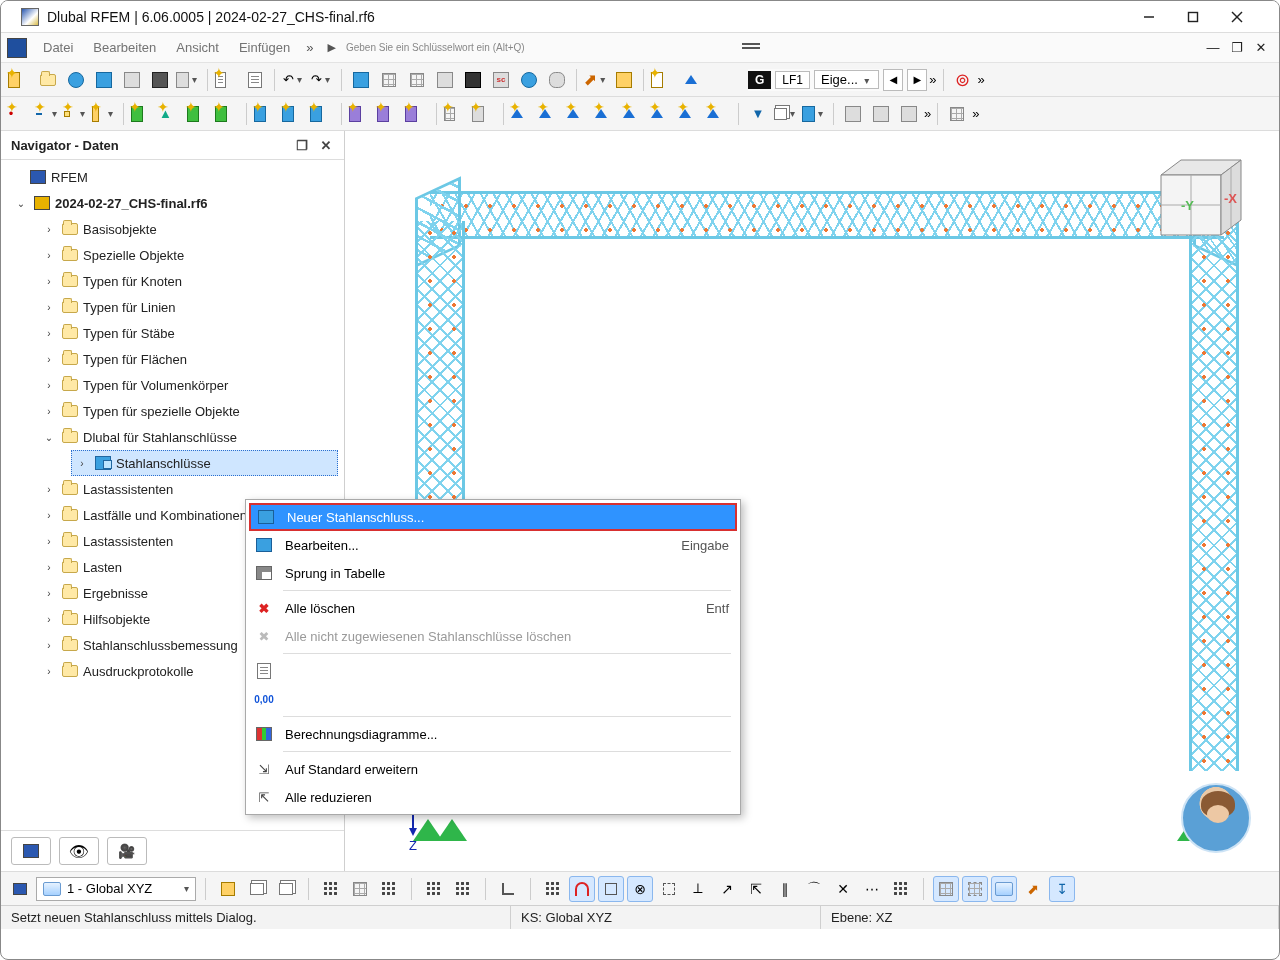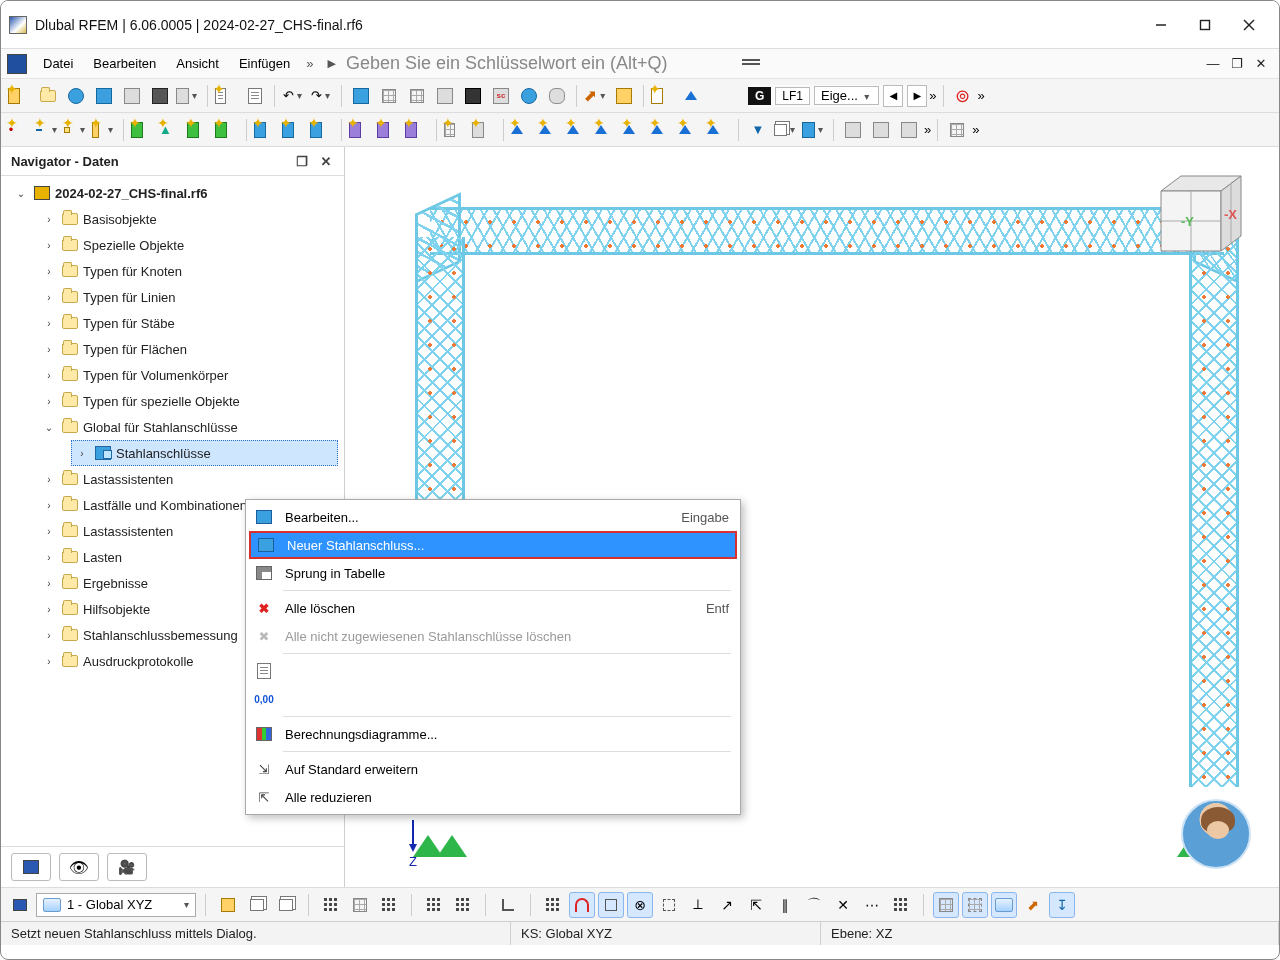--- a/index.html
+++ b/index.html
@@ -1,29 +1,29 @@
 <!DOCTYPE html>
 <html><head>
 <meta charset="utf-8">
 <style>
 * { box-sizing: border-box; margin: 0; padding: 0; font-family: "Segoe UI", Tahoma, sans-serif; font-size: 13px; }
 body { background: #fff; width: 1280px; height: 960px; overflow: hidden; position: relative; border: 1px solid #888; border-radius: 8px; }
-.titlebar { height: 48px; display: flex; align-items: center; padding: 0 8px; background: #fff; border-bottom: 1px solid #ddd; }
+.titlebar { height: 32px; display: flex; align-items: center; padding: 0 20px; background: #fff; border-bottom: 1px solid #ddd; }
 .titlebar .app-icon { width: 18px; height: 18px; background: linear-gradient(135deg,#2a58b0,#fff 60%,#d8bb4b); border:1px solid #666; margin-right: 8px; }
 .titlebar .title { flex: 1; font-size: 14px; color: #111; }
 .winbtn { width: 44px; height: 28px; display: flex; align-items: center; justify-content: center; color: #222; }
 .winbtn svg { width: 12px; height: 12px; }
 .menubar { height: 30px; display: flex; align-items: center; padding: 0 6px; border-bottom: 1px solid #e3e3e3; background: #fafafa; }
 .menubar .micon { width: 20px; height: 20px; background: #1f4f9e; margin-right: 6px; border:1px solid #444;}
-.menubar .mitem { padding: 4px 10px; color: #000000; }
+.menubar .mitem { padding: 4px 10px; color: #737373; }
 .menubar .spacer { flex: 1; }
 .menubar .chev { padding: 0 6px; color: #555; }
 .searchrow { display:flex; align-items:center; gap:6px; padding:0 8px; flex:1; }
 .searchrow .tri { color:#555; font-size:11px; }
-.searchrow input { flex:1; border:none; background:transparent; color:#777; font-size:18px; padding:2px 4px; outline:none; }
+.searchrow input { flex:1; border:none; background:transparent; color:#777; font-size:10px; padding:2px 4px; outline:none; }
 .searchrow input::placeholder { color:#888; }
 .filtericon { width:18px; height:14px; display:inline-block; position:relative; }
 .filtericon:before,.filtericon:after{content:"";display:block;border-top:2px solid #555;margin:2px 0;}
 .toolbar { display:flex; align-items:center; padding:2px 6px; background:#f5f5f5; border-bottom:1px solid #dcdcdc; gap:2px; flex-wrap:nowrap; height:34px; overflow:hidden;}
 .tbtn { width:26px; height:26px; display:flex; align-items:center; justify-content:center; border:1px solid transparent; border-radius:3px; position:relative;}
 .tsep { width:1px; height:22px; background:#ccc; margin:0 4px; }
 .sq { width:16px; height:16px; background:#ffd166; border:1px solid #a67c00;}
 .sq.blue{background:#3aa0e0;border-color:#16689f;}
 .sq.green{background:#3fbf3f;border-color:#1d7a1d;}
 .sq.gray{background:#ddd;border-color:#888;}
@@ -394,20 +394,27 @@
 
 <div class="mainrow">
   <div class="navpanel">
     <div class="navhead">
       <span>Navigator - Daten</span>
       <span class="sp"></span>
       <span class="hic">❐</span>
       <span class="hic">✕</span>
     </div>
     <div class="treewrap">
+      <div class="trow">
+          <span class="twist"></span>
+          <span class="ticon">
+            <span class="rficon"></span>
+          </span>
+          <span class="tlabel">RFEM</span>
+        </div>
       <div class="trow bold" style="padding-left:12px">
           <span class="twist">⌄</span>
           <span class="ticon">
             <span class="rficon" style="background:#e8b200"></span>
           </span>
           <span class="tlabel">2024-02-27_CHS-final.rf6</span>
         </div>
       <div class="trow" style="padding-left:40px">
           <span class="twist">›</span>
           <span class="ticon">
@@ -462,21 +469,21 @@
           <span class="ticon">
             <span class="fold"></span>
           </span>
           <span class="tlabel">Typen für spezielle Objekte</span>
         </div>
       <div class="trow" style="padding-left:40px">
           <span class="twist">⌄</span>
           <span class="ticon">
             <span class="fold"></span>
           </span>
-          <span class="tlabel">Global für Stahlanschlüsse</span>
+          <span class="tlabel">Dlubal für Stahlanschlüsse</span>
         </div>
       <div style="padding-left:64px">
           <div class="trow sel">
             <span class="twist">›</span>
             <span class="ticon">
               <span class="connicon"></span>
             </span>
             <span class="tlabel">Stahlanschlüsse</span>
           </div>
         </div>
@@ -585,33 +592,33 @@
         <line x1="100" y1="22" x2="100" y2="82" stroke="#aaa"></line>
         <text x="50" y="65" fill="#5b5" font-size="14" font-weight="bold">-Y</text>
         <text x="93" y="58" fill="#d55" font-size="14" font-weight="bold">-X</text>
       </svg>
     </div>
     <div class="avatar"></div>
   </div>
 </div>
 
 <div class="ctxmenu">
+  <div class="ctxitem highlight">
+      <span class="cicon">
+        <span class="ci-edit"></span>
+      </span>
+      <span class="clabel">Neuer Stahlanschluss...</span>
+    </div>
   <div class="ctxitem">
       <span class="cicon">
         <span class="ci-edit"></span>
       </span>
       <span class="clabel">Bearbeiten...</span>
       <span class="caccel">Eingabe</span>
     </div>
-  <div class="ctxitem highlight">
-      <span class="cicon">
-        <span class="ci-edit"></span>
-      </span>
-      <span class="clabel">Neuer Stahlanschluss...</span>
-    </div>
   <div class="ctxitem">
       <span class="cicon">
         <span class="ci-table"></span>
       </span>
       <span class="clabel">Sprung in Tabelle</span>
     </div>
   <div class="ctxsep"></div>
   <div class="ctxitem">
       <span class="cicon ci-delred">✖</span>
       <span class="clabel">Alle löschen</span>

